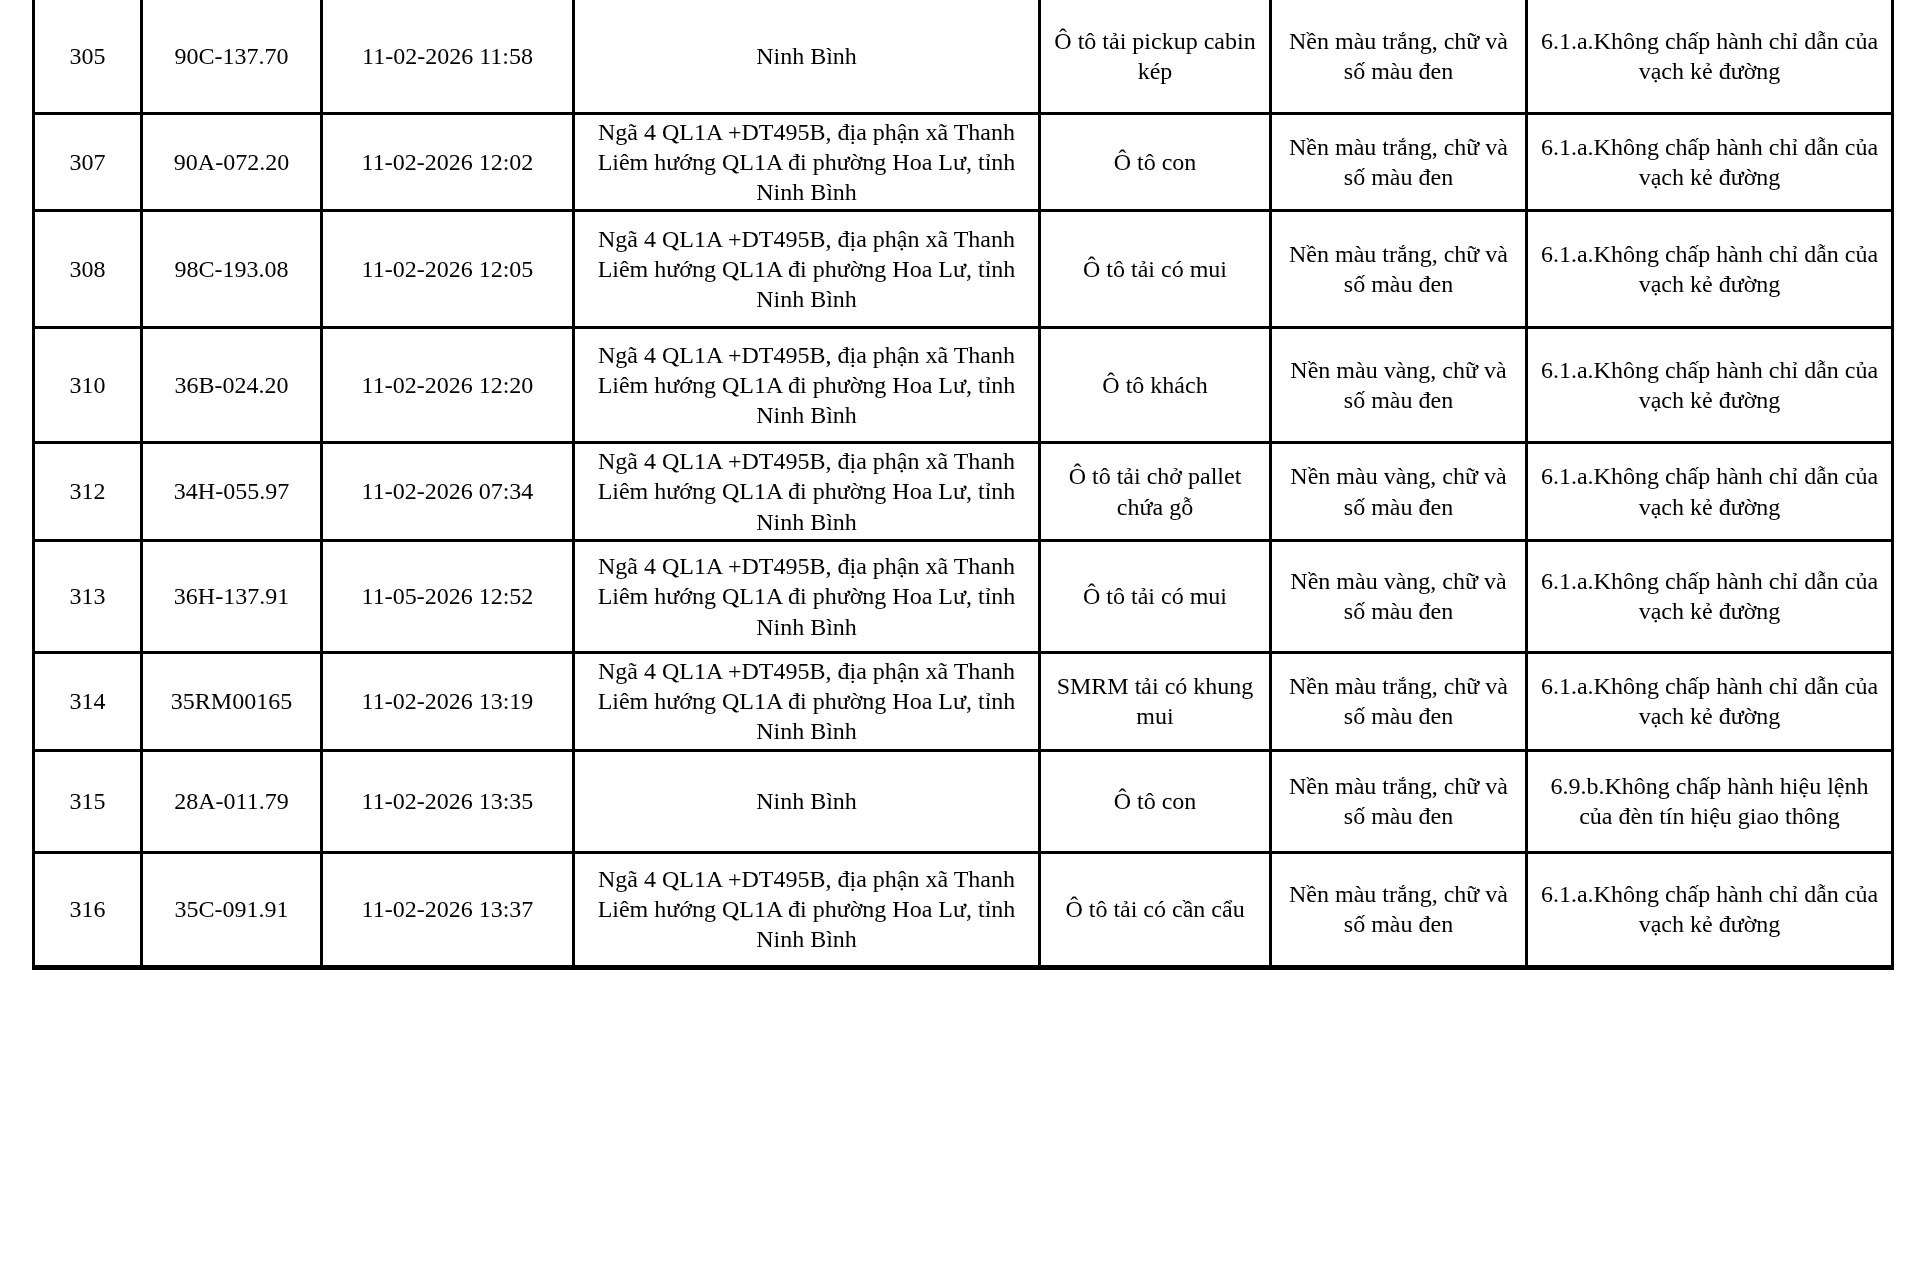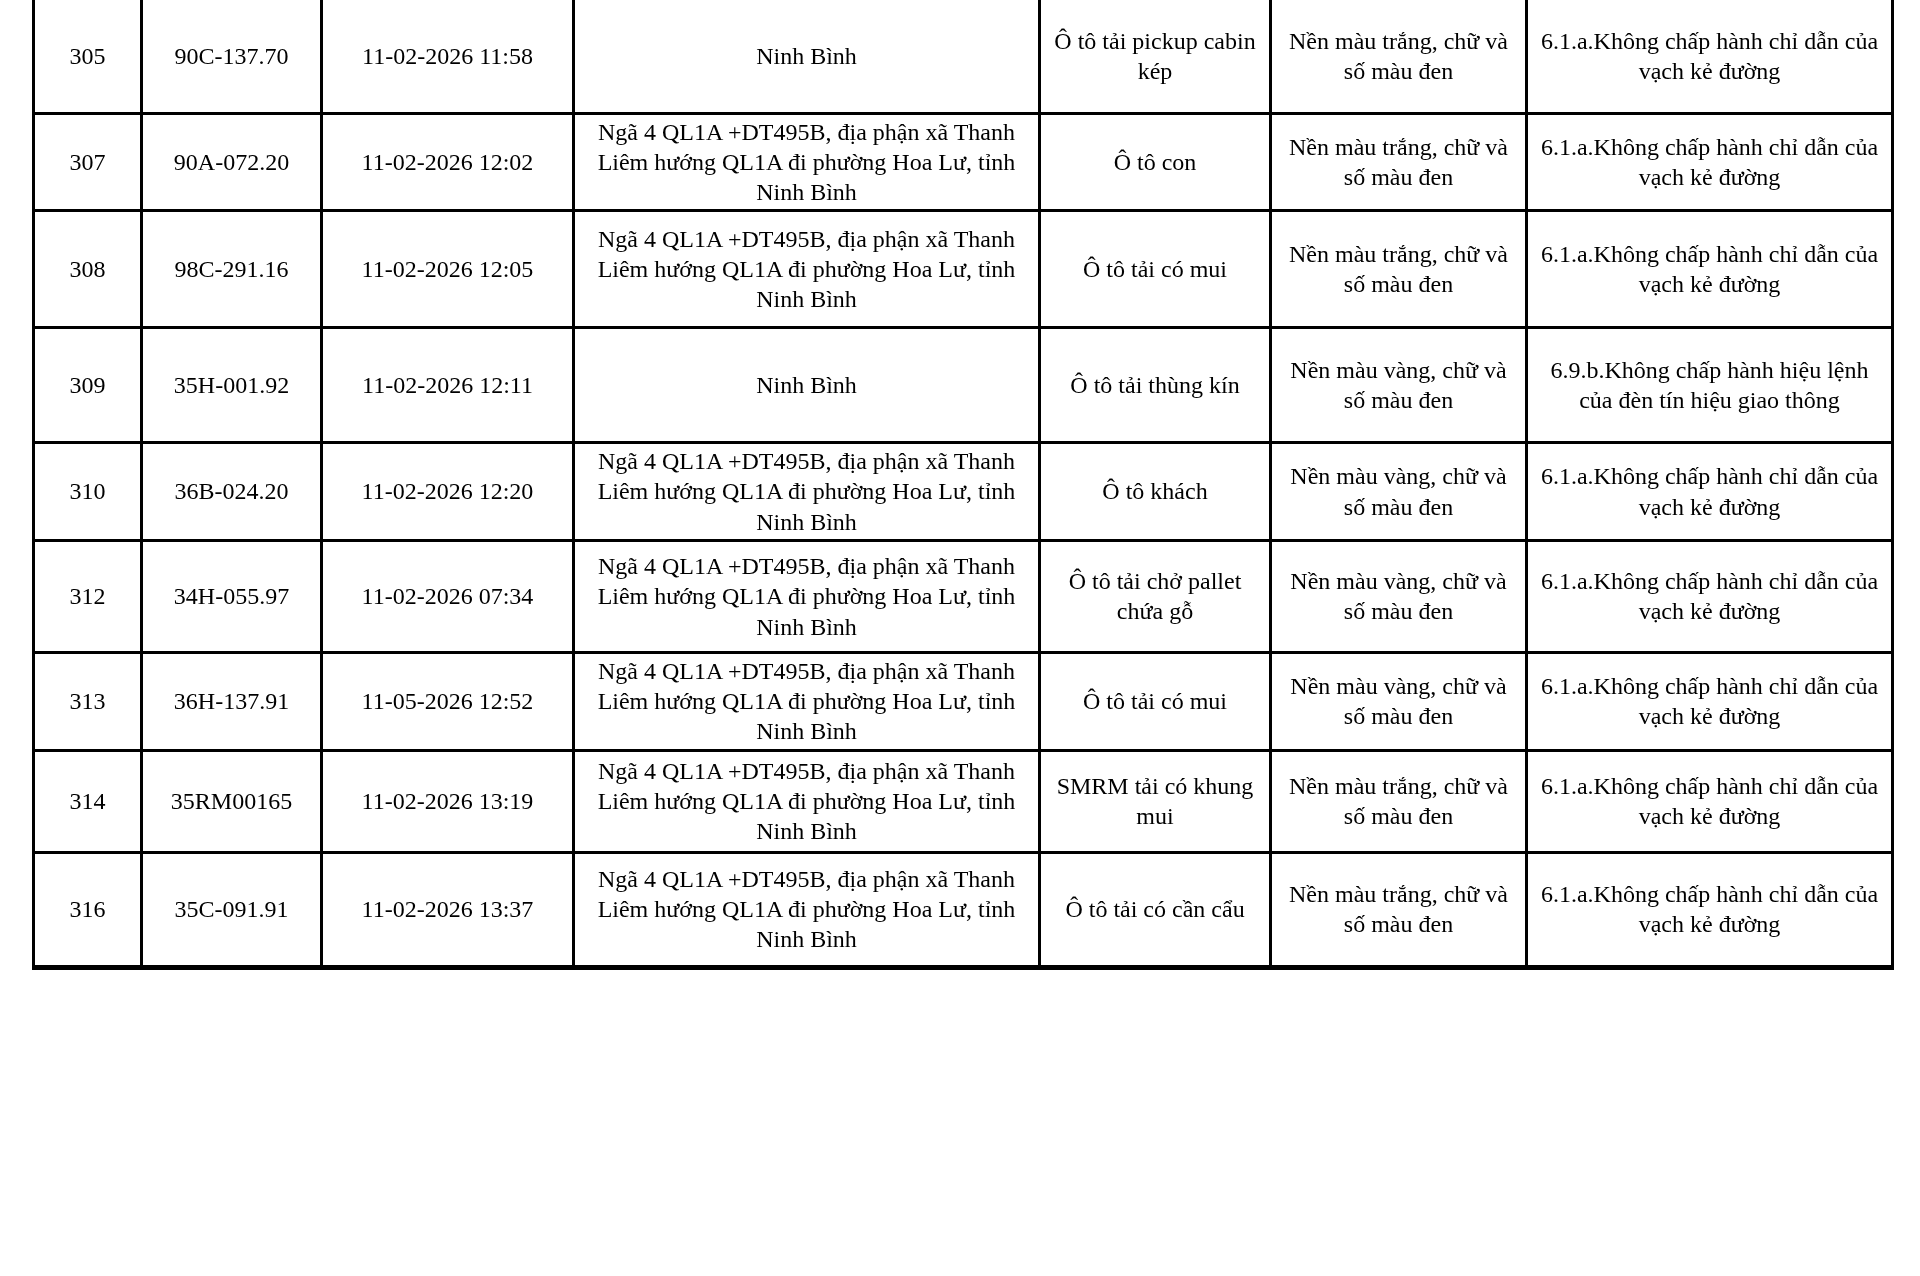--- a/index.html
+++ b/index.html
@@ -89,35 +89,26 @@
     <td>307</td>
     <td>90A-072.20</td>
     <td>11-02-2026 12:02</td>
     <td>Ngã 4 QL1A +DT495B, địa phận xã Thanh Liêm hướng QL1A đi phường Hoa Lư, tỉnh Ninh Bình</td>
     <td>Ô tô con</td>
     <td>Nền màu trắng, chữ và số màu đen</td>
     <td>6.1.a.Không chấp hành chỉ dẫn của vạch kẻ đường</td>
   </tr>
         <tr>
     <td>308</td>
-    <td>98C-291.16</td>
+    <td>98C-193.08</td>
     <td>11-02-2026 12:05</td>
     <td>Ngã 4 QL1A +DT495B, địa phận xã Thanh Liêm hướng QL1A đi phường Hoa Lư, tỉnh Ninh Bình</td>
     <td>Ô tô tải có mui</td>
     <td>Nền màu trắng, chữ và số màu đen</td>
     <td>6.1.a.Không chấp hành chỉ dẫn của vạch kẻ đường</td>
-  </tr>
-        <tr>
-    <td>309</td>
-    <td>35H-001.92</td>
-    <td>11-02-2026 12:11</td>
-    <td>Ninh Bình</td>
-    <td>Ô tô tải thùng kín</td>
-    <td>Nền màu vàng, chữ và số màu đen</td>
-    <td>6.9.b.Không chấp hành hiệu lệnh của đèn tín hiệu giao thông</td>
   </tr>
         <tr>
     <td>310</td>
     <td>36B-024.20</td>
     <td>11-02-2026 12:20</td>
     <td>Ngã 4 QL1A +DT495B, địa phận xã Thanh Liêm hướng QL1A đi phường Hoa Lư, tỉnh Ninh Bình</td>
     <td>Ô tô khách</td>
     <td>Nền màu vàng, chữ và số màu đen</td>
     <td>6.1.a.Không chấp hành chỉ dẫn của vạch kẻ đường</td>
   </tr>
@@ -142,20 +133,29 @@
         <tr>
     <td>314</td>
     <td>35RM00165</td>
     <td>11-02-2026 13:19</td>
     <td>Ngã 4 QL1A +DT495B, địa phận xã Thanh Liêm hướng QL1A đi phường Hoa Lư, tỉnh Ninh Bình</td>
     <td>SMRM tải có khung mui</td>
     <td>Nền màu trắng, chữ và số màu đen</td>
     <td>6.1.a.Không chấp hành chỉ dẫn của vạch kẻ đường</td>
   </tr>
         <tr>
+    <td>315</td>
+    <td>28A-011.79</td>
+    <td>11-02-2026 13:35</td>
+    <td>Ninh Bình</td>
+    <td>Ô tô con</td>
+    <td>Nền màu trắng, chữ và số màu đen</td>
+    <td>6.9.b.Không chấp hành hiệu lệnh của đèn tín hiệu giao thông</td>
+  </tr>
+        <tr>
     <td>316</td>
     <td>35C-091.91</td>
     <td>11-02-2026 13:37</td>
     <td>Ngã 4 QL1A +DT495B, địa phận xã Thanh Liêm hướng QL1A đi phường Hoa Lư, tỉnh Ninh Bình</td>
     <td>Ô tô tải có cần cẩu</td>
     <td>Nền màu trắng, chữ và số màu đen</td>
     <td>6.1.a.Không chấp hành chỉ dẫn của vạch kẻ đường</td>
   </tr>
       </tbody>
   </table>

